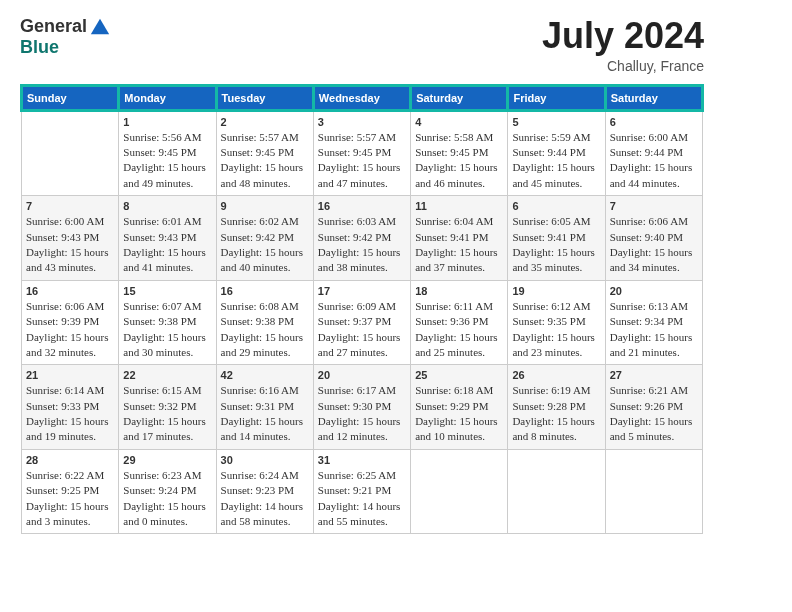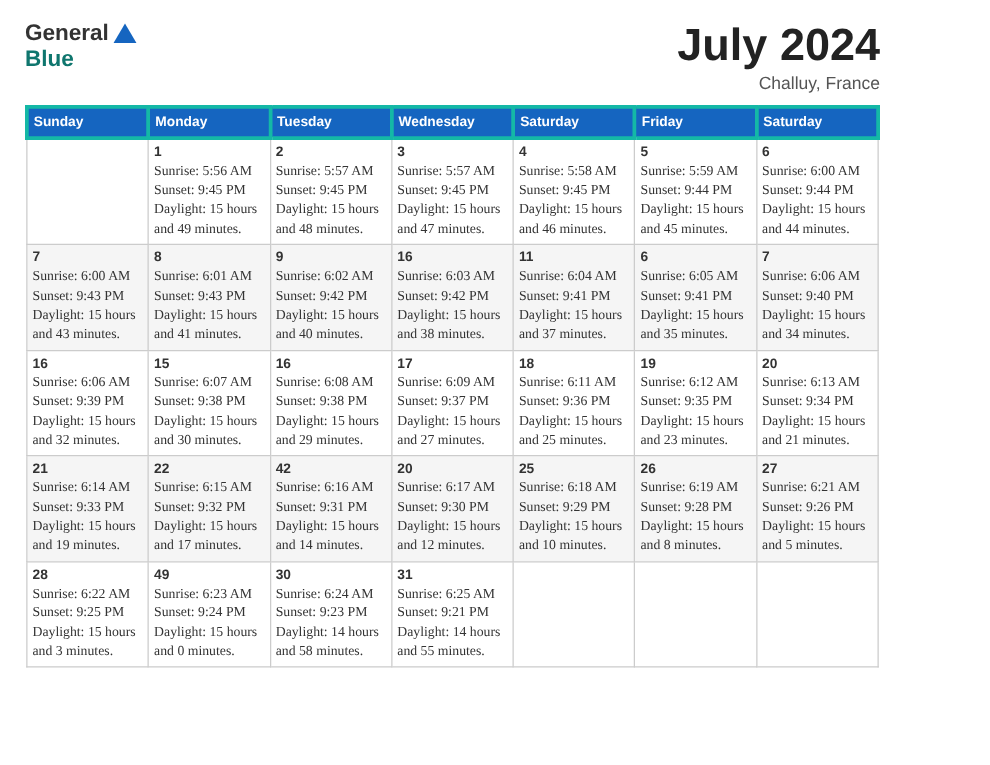--- a/index.html
+++ b/index.html
@@ -244,21 +244,21 @@
             <span class="day-number">27</span>
             <div class="cell-content">Sunrise: 6:21 AM<br>Sunset: 9:26 PM<br>Daylight: 15 hours and 5 minutes.</div>
           </td>
         </tr>
         <tr>
           <td>
             <span class="day-number">28</span>
             <div class="cell-content">Sunrise: 6:22 AM<br>Sunset: 9:25 PM<br>Daylight: 15 hours and 3 minutes.</div>
           </td>
           <td>
-            <span class="day-number">49</span>
+            <span class="day-number">29</span>
             <div class="cell-content">Sunrise: 6:23 AM<br>Sunset: 9:24 PM<br>Daylight: 15 hours and 0 minutes.</div>
           </td>
           <td>
             <span class="day-number">30</span>
             <div class="cell-content">Sunrise: 6:24 AM<br>Sunset: 9:23 PM<br>Daylight: 14 hours and 58 minutes.</div>
           </td>
           <td>
             <span class="day-number">31</span>
             <div class="cell-content">Sunrise: 6:25 AM<br>Sunset: 9:21 PM<br>Daylight: 14 hours and 55 minutes.</div>
           </td>

